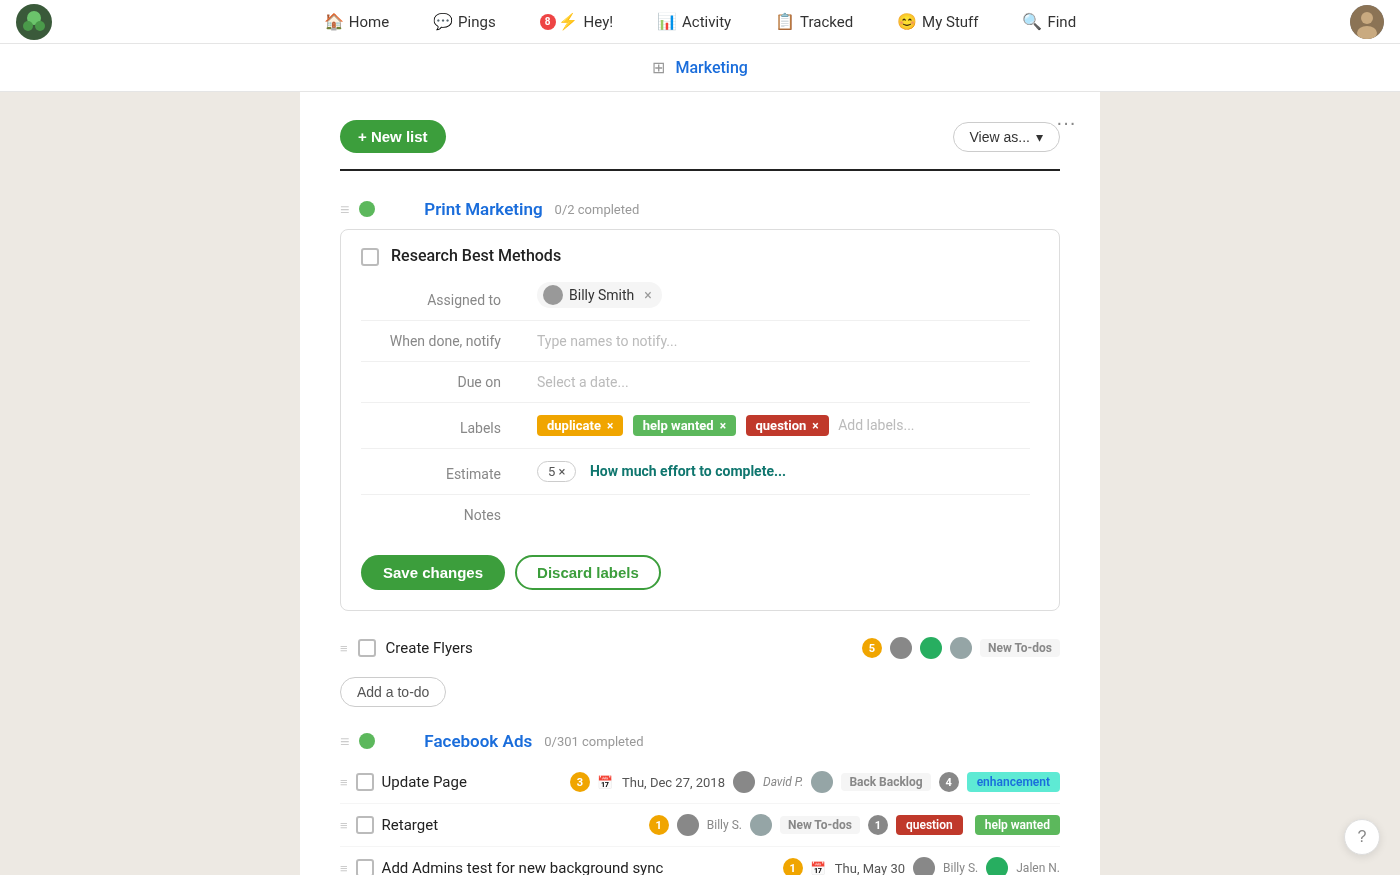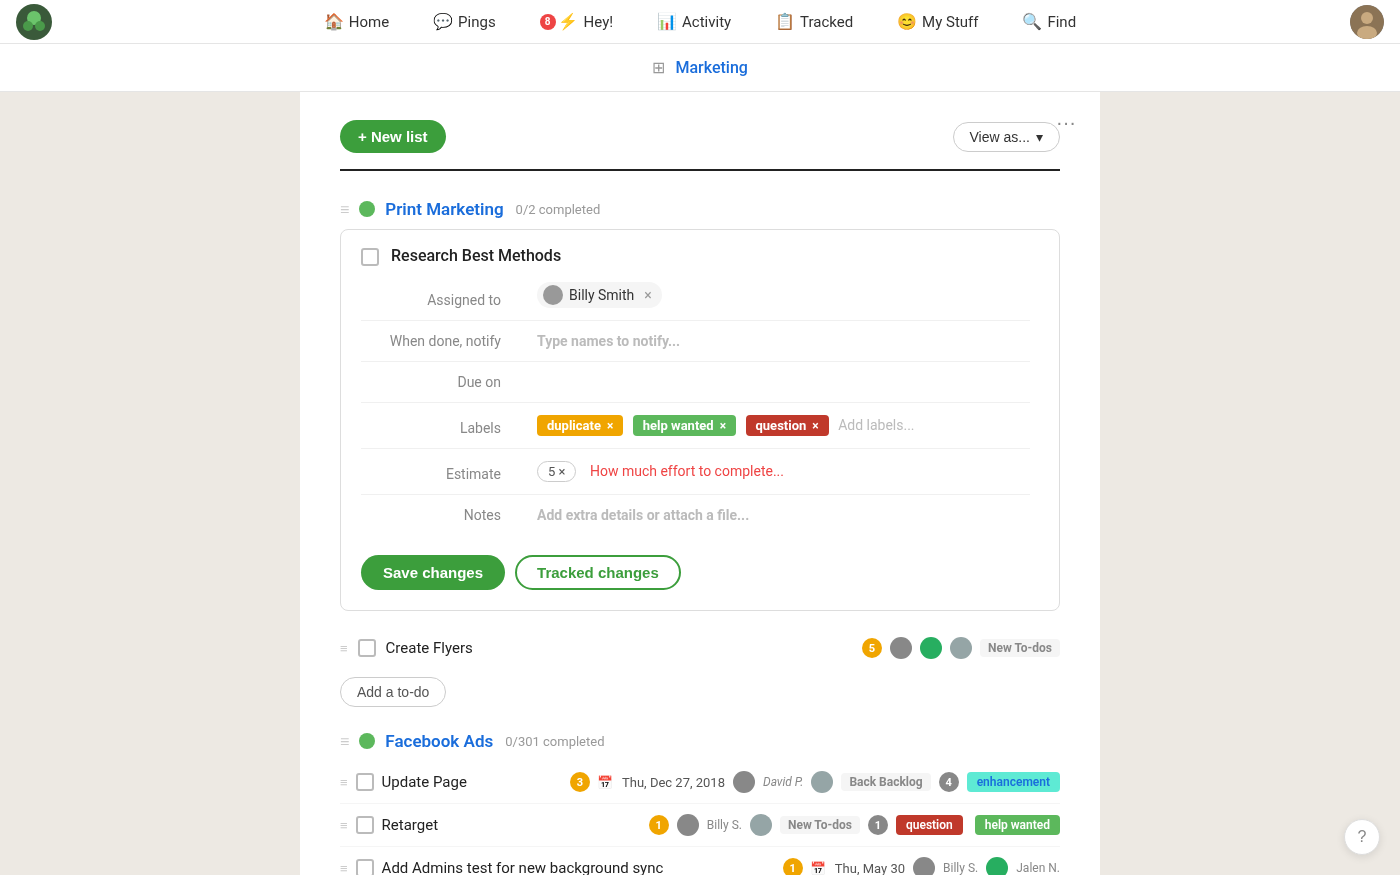--- a/index.html
+++ b/index.html
@@ -192,20 +192,21 @@
       border-radius: 50%;
       background: #5cb85c;
       flex-shrink: 0;
     }
     .list-title {
       font-size: 17px;
       font-weight: 600;
       color: #1a6ddb;
       cursor: pointer;
       text-decoration: none;
+      margin-left: 39px;
     }
     .list-completed {
       font-size: 13px;
       color: #999;
       margin-left: 2px;
     }
 
     
     .todo-expanded {
       border: 1.5px solid #ddd;
@@ -249,21 +250,21 @@
       color: #888;
       text-align: right;
       padding-right: 20px;
       flex-shrink: 0;
     }
     .todo-field-value {
       flex: 1;
       font-size: 14px;
       color: #333;
     }
-    .todo-field-value.placeholder { color: #bbb; font-weight: bold; }
+    .todo-field-value.placeholder { color: #bbb; }
 
     .assignee-chip {
       display: inline-flex;
       align-items: center;
       gap: 6px;
       background: #f5f5f5;
       border-radius: 20px;
       padding: 3px 10px 3px 6px;
       font-size: 14px;
       color: #333;
@@ -562,20 +563,21 @@
             </div>
           </div>
 
           <div class="todo-field-row">
             <div class="todo-field-label">When done, notify</div>
             <div class="todo-field-value placeholder">Type names to notify...</div>
           </div>
 
           <div class="todo-field-row">
             <div class="todo-field-label">Due on</div>
+            <div class="todo-field-value placeholder">Select a date...</div>
           </div>
 
           <div class="todo-field-row">
             <div class="todo-field-label">Labels</div>
             <div class="todo-field-value">
               <span class="label-chip duplicate">
                 <span>duplicate</span>
                 <span class="label-chip-remove">×</span>
               </span>
               <span class="label-chip help-wanted">
@@ -589,32 +591,31 @@
               <span class="add-label-text">Add labels...</span>
             </div>
           </div>
 
           <div class="todo-field-row">
             <div class="todo-field-label">Estimate</div>
             <div class="todo-field-value">
               <span class="estimate-chip">
                 <span>5 ×</span>
               </span>
-              <span style="color:#ef4444; font-size:14px;">How much effort to complete...</span>
+              <span style="color:#0f766e; font-size:14px;font-weight:bold;">How much effort to complete...</span>
             </div>
           </div>
 
           <div class="todo-field-row" style="border-bottom:none;">
             <div class="todo-field-label">Notes</div>
-            <div class="todo-field-value placeholder">Add extra details or attach a file...</div>
           </div>
 
           <div class="todo-action-btns">
             <button class="save-btn">Save changes</button>
-            <button class="discard-btn">Tracked changes</button>
+            <button class="discard-btn">Discard labels</button>
           </div>
         </div>
 
         
         <div class="todo-item">
           <span class="row-drag">≡</span>
           <div class="todo-item-checkbox"></div>
           <span class="todo-item-label">Create Flyers</span>
           <div class="todo-item-meta">
             <span class="count-badge">5</span>

